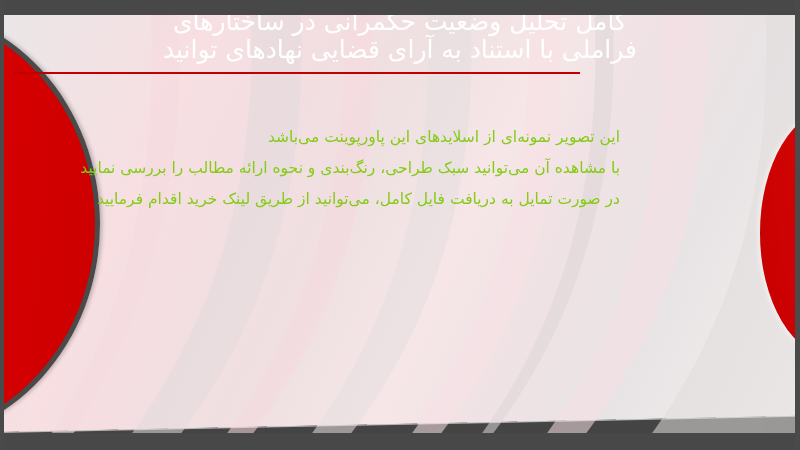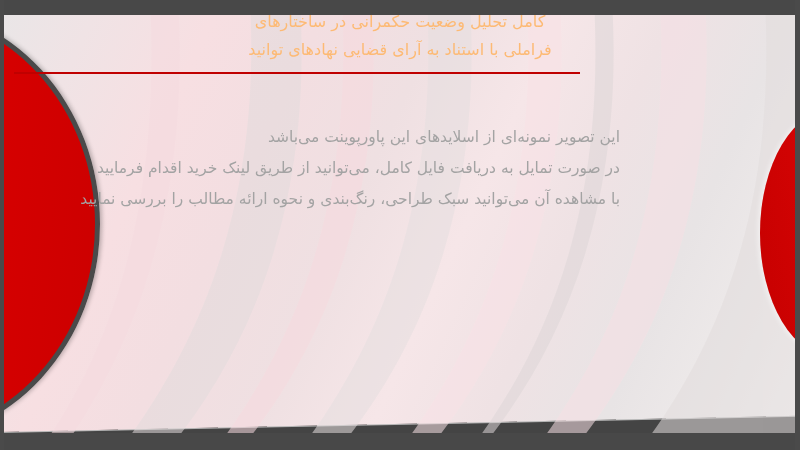--- a/index.html
+++ b/index.html
@@ -115,22 +115,22 @@
   
   .title-block {
     position: absolute;
     left: 110px;
     top: 8px;
     width: 580px;
     text-align: center;
     direction: rtl;
   }
   .title-line {
-    color: #fdba74;
-    font-size: 16px;
+    color: #ffffff;
+    font-size: 25px;
     line-height: 28px;
     font-weight: 400;
     white-space: nowrap;
   }
   .title-underline {
     position: absolute;
     left: 14px;
     top: 72px;
     width: 566px;
     height: 2px;
@@ -140,21 +140,21 @@
   
   .body-block {
     position: absolute;
     right: 180px;
     top: 122px;
     width: 470px;
     direction: rtl;
     text-align: right;
   }
   .body-line {
-    color: #a3a3a3;
+    color: #84cc16;
     font-size: 15.5px;
     line-height: 31px;
     white-space: nowrap;
     font-weight: 400;
   }
 </style>
 </head>
 <body>
 
 <div id="slide">
@@ -183,22 +183,22 @@
     <div class="left-shape"></div>
 
     <div class="title-block">
       <div class="title-line">کامل تحلیل وضعیت حکمرانی در ساختارهای</div>
       <div class="title-line">فراملی با استناد به آرای قضایی نهادهای توانید</div>
     </div>
     <div class="title-underline"></div>
 
     <div class="body-block">
       <div class="body-line">این تصویر نمونه‌ای از اسلایدهای این پاورپوینت می‌باشد</div>
+      <div class="body-line">با مشاهده آن می‌توانید سبک طراحی، رنگ‌بندی و نحوه ارائه مطالب را بررسی نمایید</div>
       <div class="body-line">در صورت تمایل به دریافت فایل کامل، می‌توانید از طریق لینک خرید اقدام فرمایید</div>
-      <div class="body-line">با مشاهده آن می‌توانید سبک طراحی، رنگ‌بندی و نحوه ارائه مطالب را بررسی نمایید</div>
     </div>
 
   </div>
 
   <div class="band-top"></div>
   <div class="band-bottom"></div>
   <div class="edge-left"></div>
   <div class="edge-right"></div>
 
 </div>

